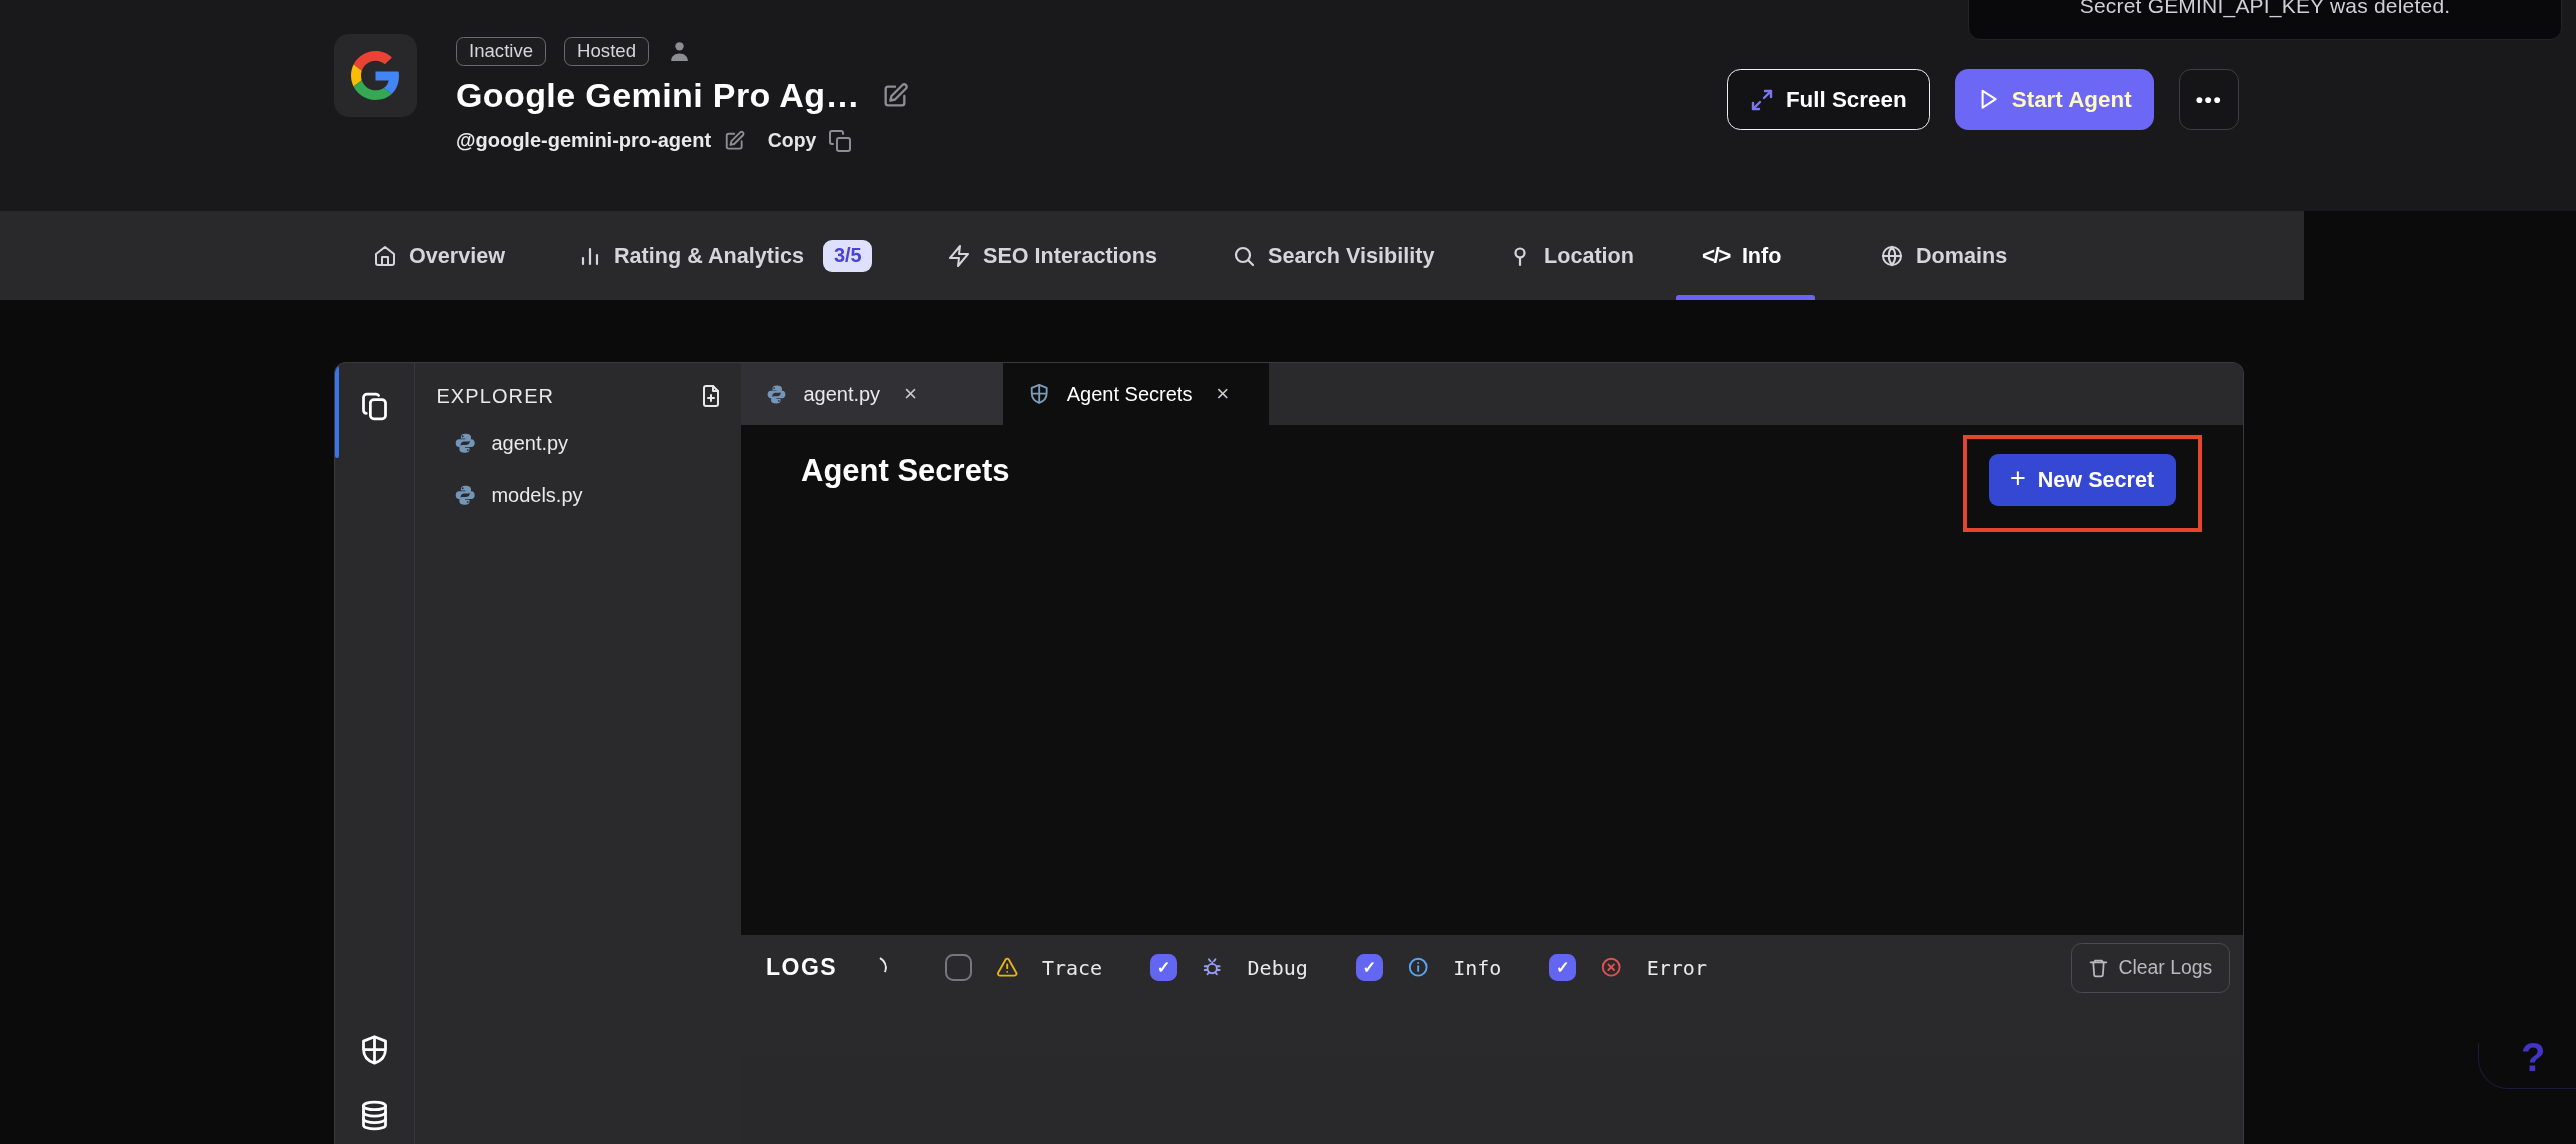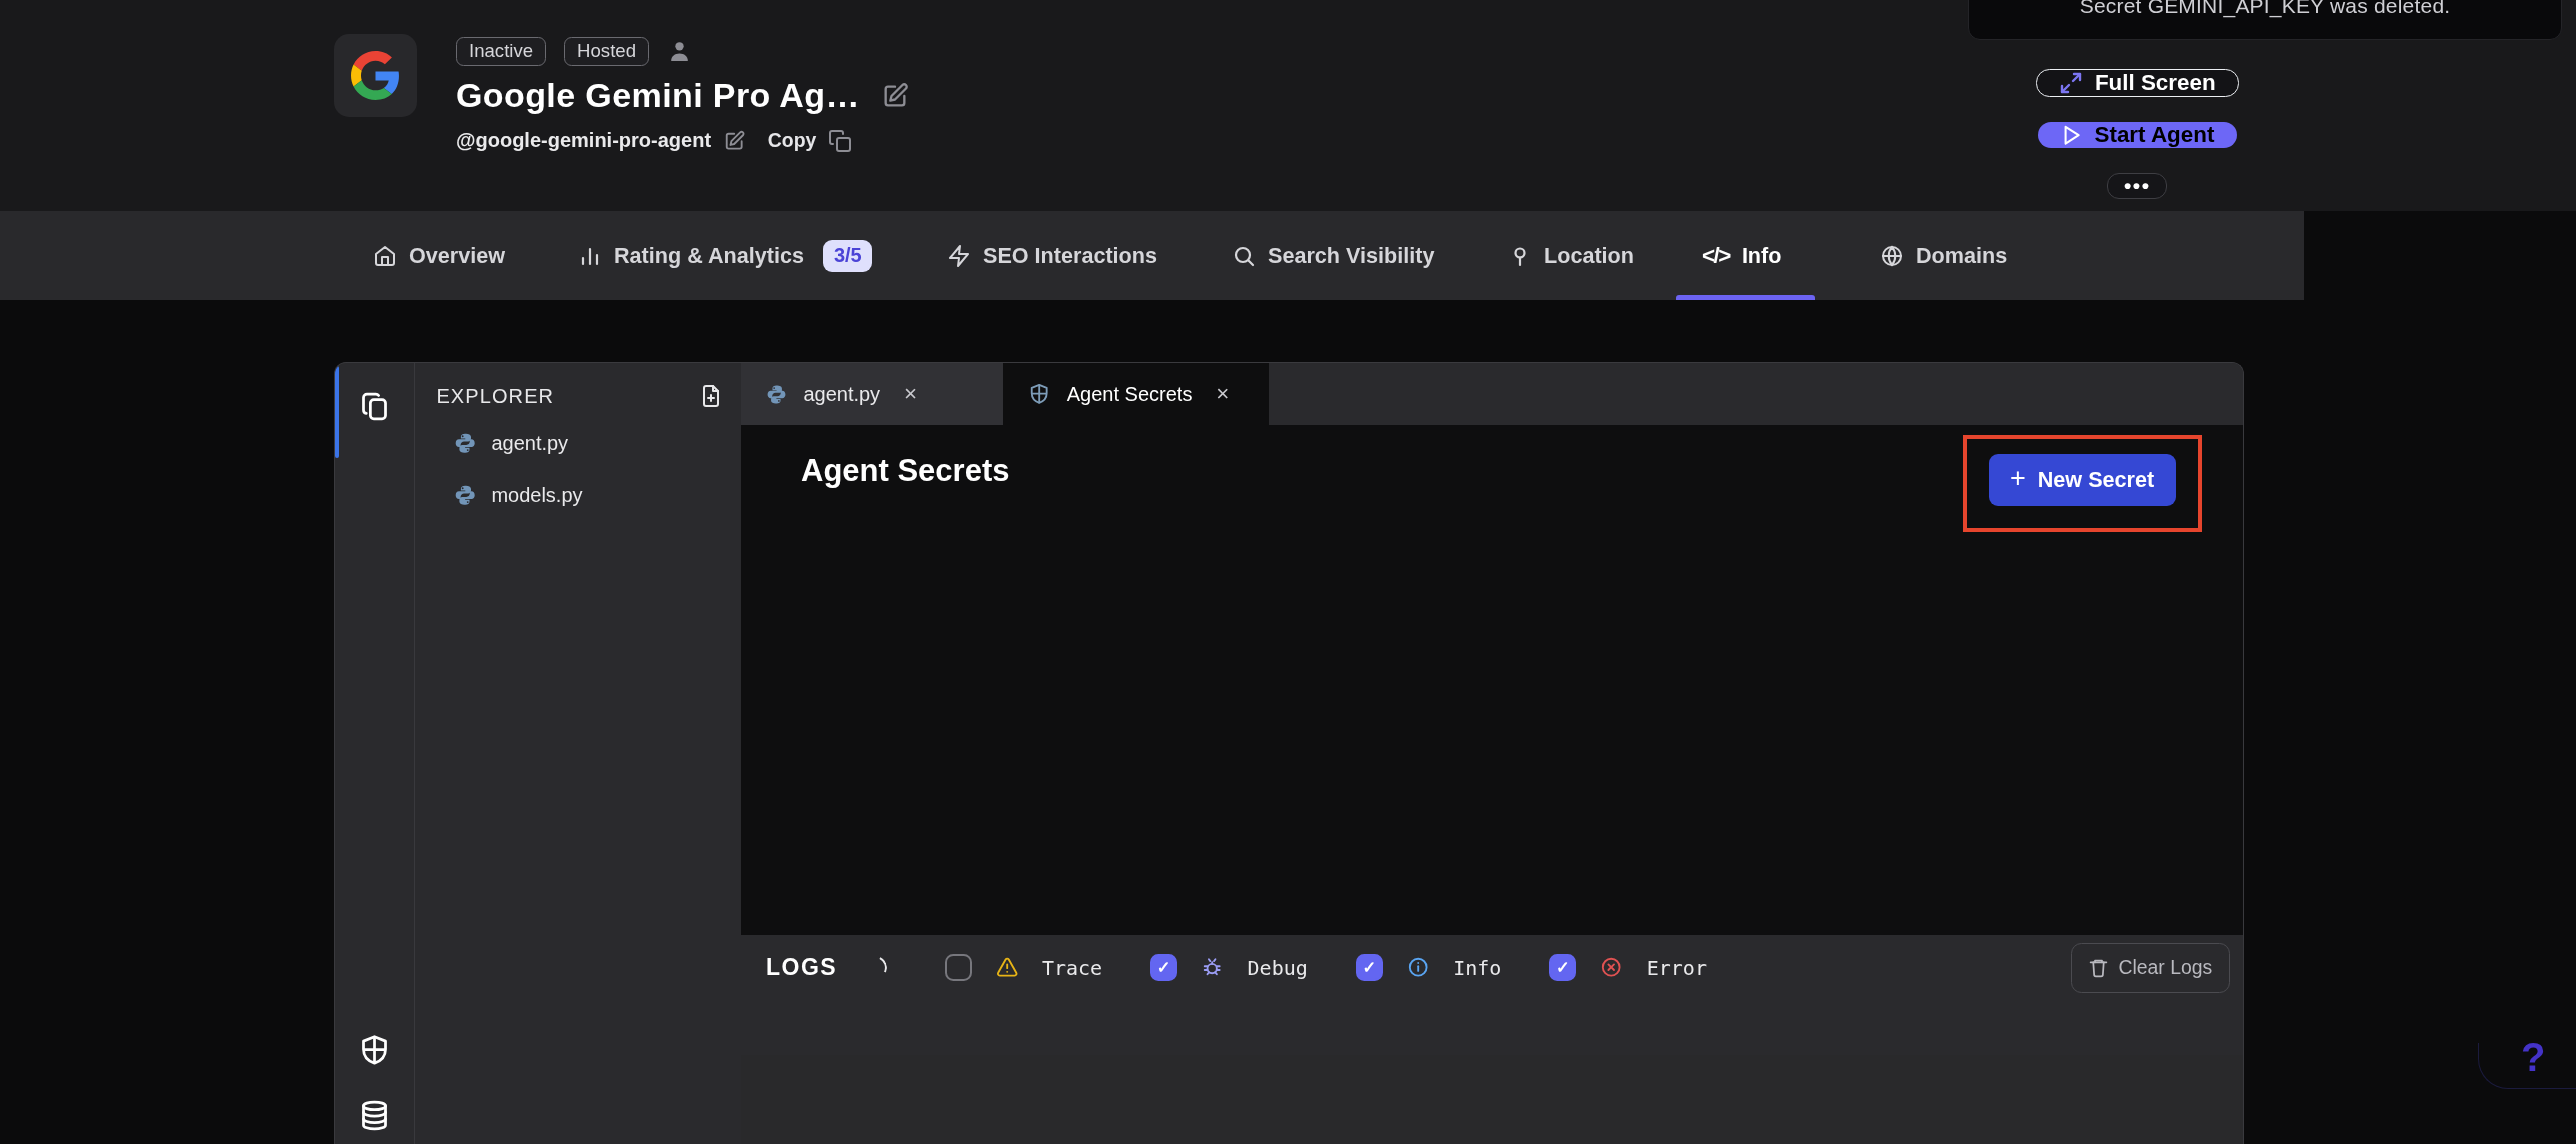--- a/index.html
+++ b/index.html
@@ -14,25 +14,25 @@
         background:#28282b;display:flex;align-items:center;justify-content:center;}
   .title-block{position:absolute;left:456px;top:36px;}
   .badge-row{display:flex;align-items:center;gap:18px;height:30px;}
   .badge{border:1.5px solid #6a6a70;border-radius:7.5px;padding:1.5px 12px;font-size:18.6px;
          color:#d6d6da;line-height:24px;background:#1e1e21;}
   .page-title{margin-top:10.4px;font-size:34px;font-weight:bold;letter-spacing:0.4px;color:#fff;
               display:flex;align-items:center;gap:21px;}
   .handle-row{margin-top:13.4px;display:flex;align-items:center;gap:12px;font-size:20px;font-weight:bold;color:#eaeaec;}
   .muted-ic{color:#8d8d94;}
   .copy-label{font-size:19.4px;font-weight:bold;margin-left:10.4px;color:#e6e6e9;}
-  .actions{position:absolute;top:69px;right:337px;display:flex;align-items:center;gap:25px;height:61px;flex-direction:column;}
+  .actions{position:absolute;top:69px;right:337px;display:flex;gap:25px;height:61px;}
   .btn{display:flex;align-items:center;gap:12px;height:61px;border-radius:13.4px;
        font-size:22.4px;font-weight:bold;padding:0 22.4px;cursor:pointer;box-sizing:border-box;}
   .btn-fullscreen{border:1.9px solid #eceff3;background:#131316;color:#fff;}
-  .btn-start{background:#6d67f6;color:#000000;}
+  .btn-start{background:#6d67f6;color:#fef9c3;}
   .btn-more{width:60px;height:61px;border:1.5px solid #3e3e43;background:#151518;color:#fff;
             justify-content:center;padding:0;font-size:21px;letter-spacing:1.5px;border-radius:12px;}
   .toast{position:absolute;left:1968px;top:-28px;width:592px;height:66px;background:#09090b;
          border:0.7px solid #242428;border-radius:12px;display:flex;align-items:center;justify-content:center;
          font-size:21px;color:#cfcfd4;letter-spacing:0.2px;}
 
   
   .navbar{position:absolute;top:211px;left:0;width:2304px;height:89px;background:#29292c;}
   .nav-item{position:absolute;top:0;height:89px;display:flex;align-items:center;gap:12px;
             font-size:21.6px;font-weight:bold;color:#d6d6da;cursor:pointer;}

